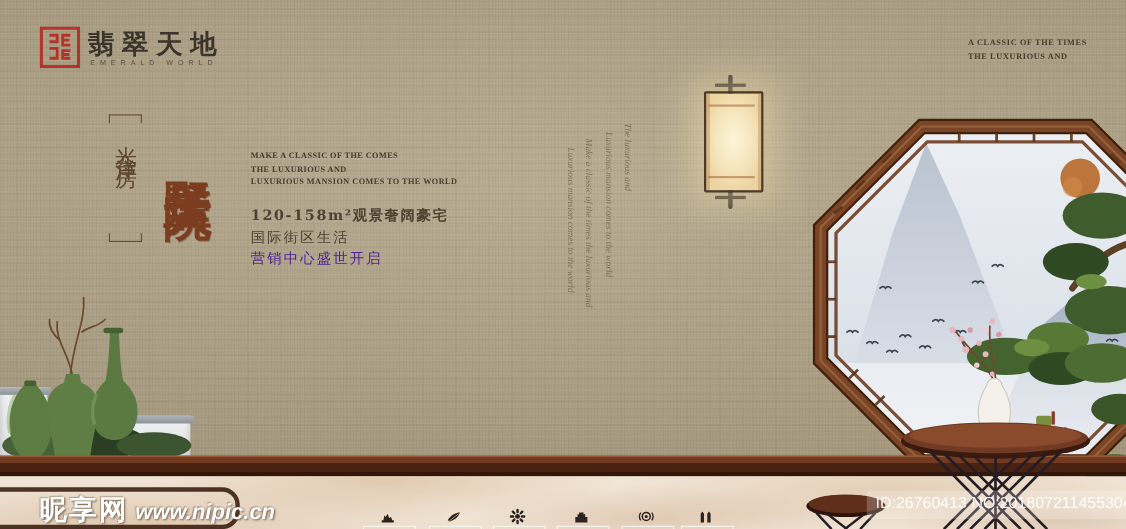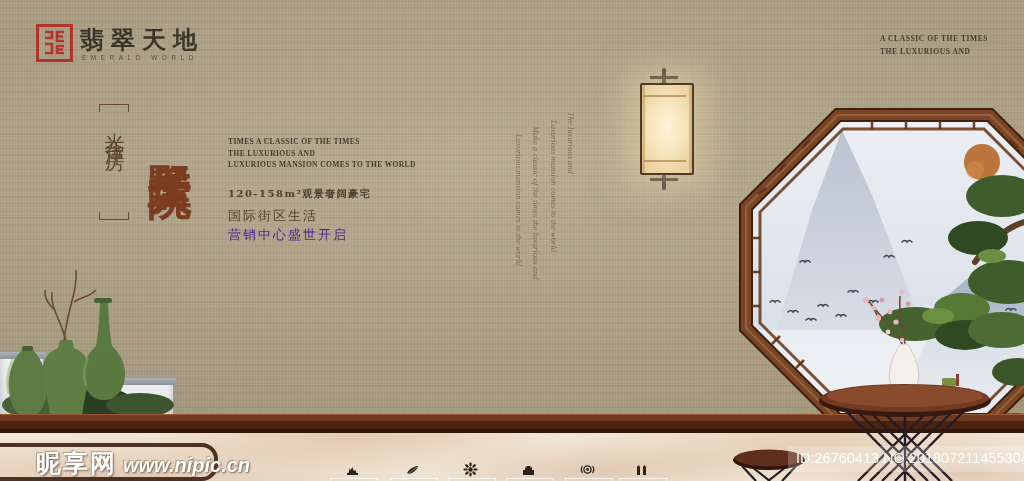--- a/index.html
+++ b/index.html
@@ -25,21 +25,21 @@
   .bracket{left:99px;width:28px;height:7px;}
   .bracket.top{top:104px;border-top:1.5px solid #6b4a33;border-left:1.5px solid #6b4a33;border-right:1.5px solid #6b4a33;}
   .bracket.bot{top:212px;border-bottom:1.5px solid #6b4a33;border-left:1.5px solid #6b4a33;border-right:1.5px solid #6b4a33;}
   .vsub{left:102px;top:117px;writing-mode:vertical-rl;font-family:"DejaVu Serif","Liberation Serif",serif;
     font-size:20px;letter-spacing:6px;color:#5d4531;}
   .vhead{left:141px;top:130px;writing-mode:vertical-rl;font-family:"DejaVu Serif","Liberation Serif",serif;
     font-size:44px;font-weight:bold;letter-spacing:3px;color:#7c3c20;text-shadow:0.5px 0.5px 0 rgba(90,40,15,0.35);}
   
   .intro-en{left:228px;top:136px;font-family:"Liberation Serif",serif;font-size:7.5px;
     line-height:11.5px;letter-spacing:0.4px;color:#453b2f;font-weight:bold;}
-  .cn1{left:228px;top:187px;font-family:"DejaVu Serif","Liberation Serif",serif;font-size:10px;
+  .cn1{left:228px;top:187px;font-family:"DejaVu Serif","Liberation Serif",serif;font-size:13px;
     letter-spacing:1.5px;color:#4e4132;font-weight:bold;}
   .cn2{left:228px;top:207px;font-family:"DejaVu Serif","Liberation Serif",serif;font-size:13px;
     letter-spacing:2px;color:#4e4132;}
   .cn3{left:228px;top:226px;font-family:"DejaVu Serif","Liberation Serif",serif;font-size:13px;
     letter-spacing:2px;color:#4c1d95;}
   
   .script{font-family:"Liberation Serif",serif;font-style:italic;font-size:8.5px;
     color:rgba(92,72,50,0.60);white-space:nowrap;transform:rotate(90deg);transform-origin:0 0;}
   
   .lamp-rod{left:662px;top:68px;width:4px;height:122px;background:#38302a;border-radius:2px;}
@@ -99,21 +99,21 @@
     <div>A CLASSIC OF THE TIMES</div>
     <div>THE LUXURIOUS AND</div>
   </div>
 
   <div class="abs bracket top"></div>
   <div class="abs vsub">光合洋房</div>
   <div class="abs bracket bot"></div>
   <div class="abs vhead">墅居大院</div>
 
   <div class="abs intro-en">
-    <div>TIMES A CLASSIC OF THE TIMES</div>
+    <div>MAKE A CLASSIC OF THE COMES</div>
     <div>THE LUXURIOUS AND</div>
     <div>LUXURIOUS MANSION COMES TO THE WORLD</div>
   </div>
   <div class="abs cn1">120-158m²观景奢阔豪宅</div>
   <div class="abs cn2">国际街区生活</div>
   <div class="abs cn3">营销中心盛世开启</div>
 
   <div class="abs script" style="left:524px;top:134px;">Luxurious mansion comes to the world</div>
   <div class="abs script" style="left:541px;top:126px;">Make a classic of the times the luxurious and</div>
   <div class="abs script" style="left:559px;top:120px;">Luxurious mansion comes to the world</div>

